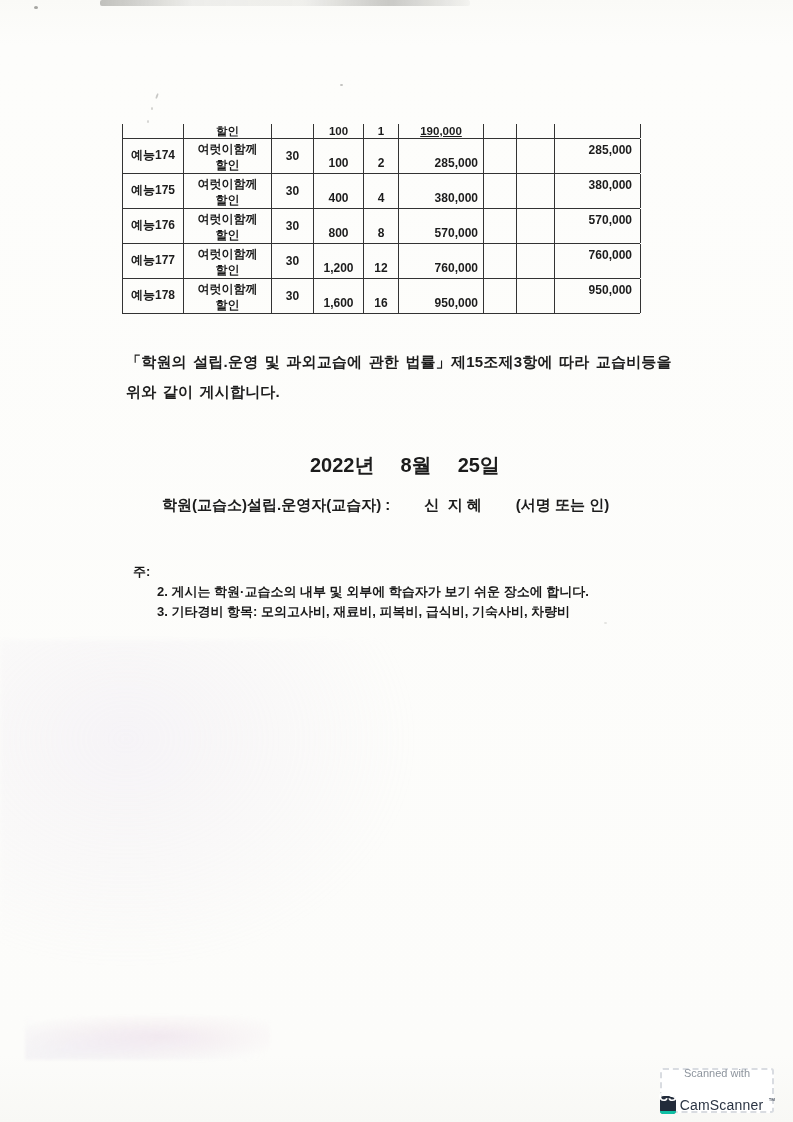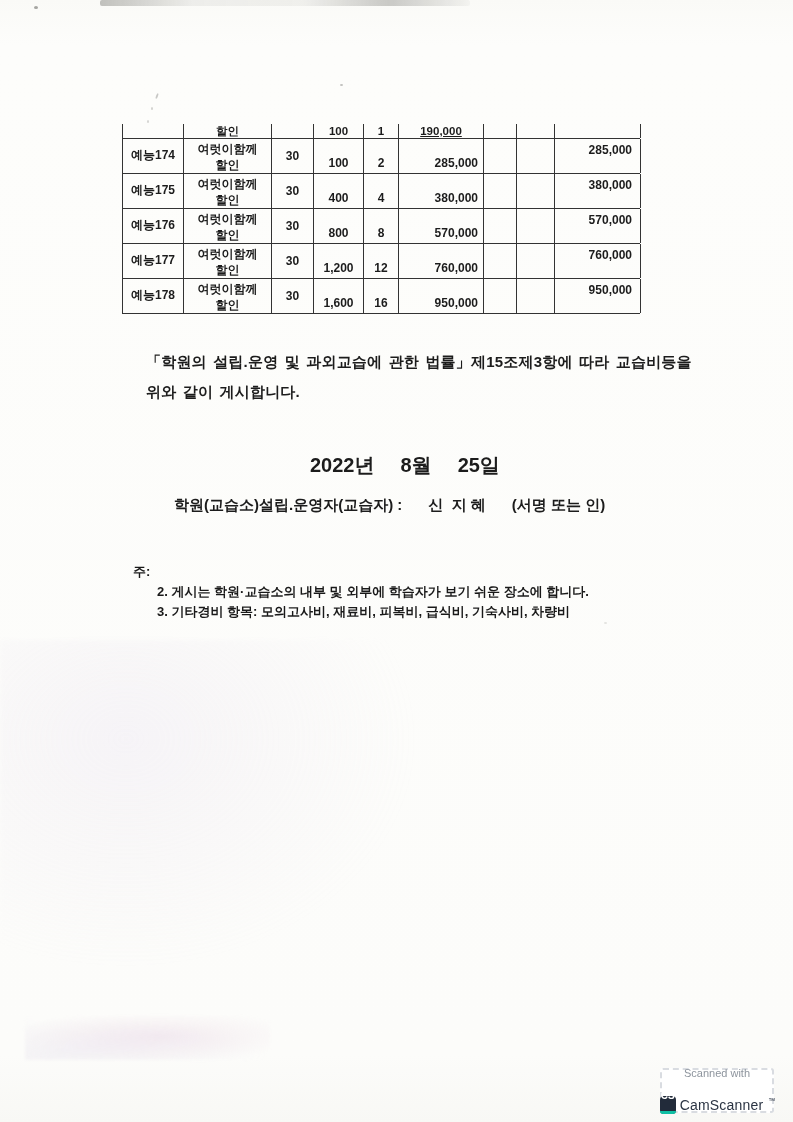--- a/index.html
+++ b/index.html
@@ -54,39 +54,39 @@
   .mon  {grid-area:1/5/3/6;align-items:flex-end;padding-bottom:3px;}
   .tui  {grid-area:1/6/3/7;align-items:flex-end;justify-content:flex-end;padding:0 5px 3px 0;}
   .e1   {grid-area:1/7/3/8;}
   .e2   {grid-area:1/8/3/9;}
   .tot  {grid-area:1/9/3/10;align-items:flex-start;justify-content:flex-end;padding:4px 8px 0 0;}
   .pc1{grid-column:1;} .pd{grid-column:2;} .pc3{grid-column:3;}
   .pqty{grid-column:4;} .pmon{grid-column:5;} .ptui{grid-column:6;}
   .pe1{grid-column:7;} .pe2{grid-column:8;} .pe3{grid-column:9;}
 
   
-  .statement{position:absolute;left:146px;top:347px;font-size:15px;line-height:30px;
+  .statement{position:absolute;left:126px;top:347px;font-size:15px;line-height:30px;
     font-weight:700;word-spacing:2px;white-space:nowrap;letter-spacing:.2px;}
   .date-line{position:absolute;left:310px;top:452px;display:flex;gap:26px;
     font-size:20px;font-weight:700;}
-  .sig-line{position:absolute;left:162px;top:496px;display:flex;gap:26px;
-    font-size:15px;font-weight:700;white-space:pre;margin-left:12px;}
+  .sig-line{position:absolute;left:162px;top:496px;display:flex;gap:34px;
+    font-size:15px;font-weight:700;white-space:pre;}
   .notes{position:absolute;left:133px;top:562px;font-size:13px;line-height:20px;
     font-weight:700;white-space:nowrap;color:#191919;}
   .notes .row1{display:flex;gap:9px;}
   .notes .indent{padding-left:24px;}
 
   
   .badge{position:absolute;left:660px;top:1068px;width:114px;height:45px;box-sizing:border-box;
     border:2px dashed #d9dce1;border-radius:3px;background:#fff;
     display:flex;flex-direction:column;align-items:center;justify-content:center;gap:17px;}
   .badge-top{font-size:11px;color:#8d949d;font-weight:400;}
   .badge-bottom{display:flex;align-items:center;gap:4px;}
   .cs-logo{width:16px;height:16px;border-radius:4px;background:#222b3a;position:relative;
-    color:#fff;font-size:10px;font-weight:700;display:flex;align-items:center;justify-content:center;
+    color:#fff;font-size:13px;font-weight:700;display:flex;align-items:center;justify-content:center;
     padding-bottom:18px;box-sizing:border-box;}
   .cs-logo::after{content:"";position:absolute;left:0;right:0;bottom:0;height:3px;
     background:#0fbfa4;border-radius:0 0 4px 4px;}
   .cs-logo span{position:relative;z-index:1;line-height:1;}
   .brand{font-size:14px;font-weight:400;color:#2b3443;letter-spacing:.2px;}
   .tm{font-size:7px;color:#2b3443;position:relative;top:-5px;left:1px;font-weight:400;}
 </style>
 </head>
 <body>
 

